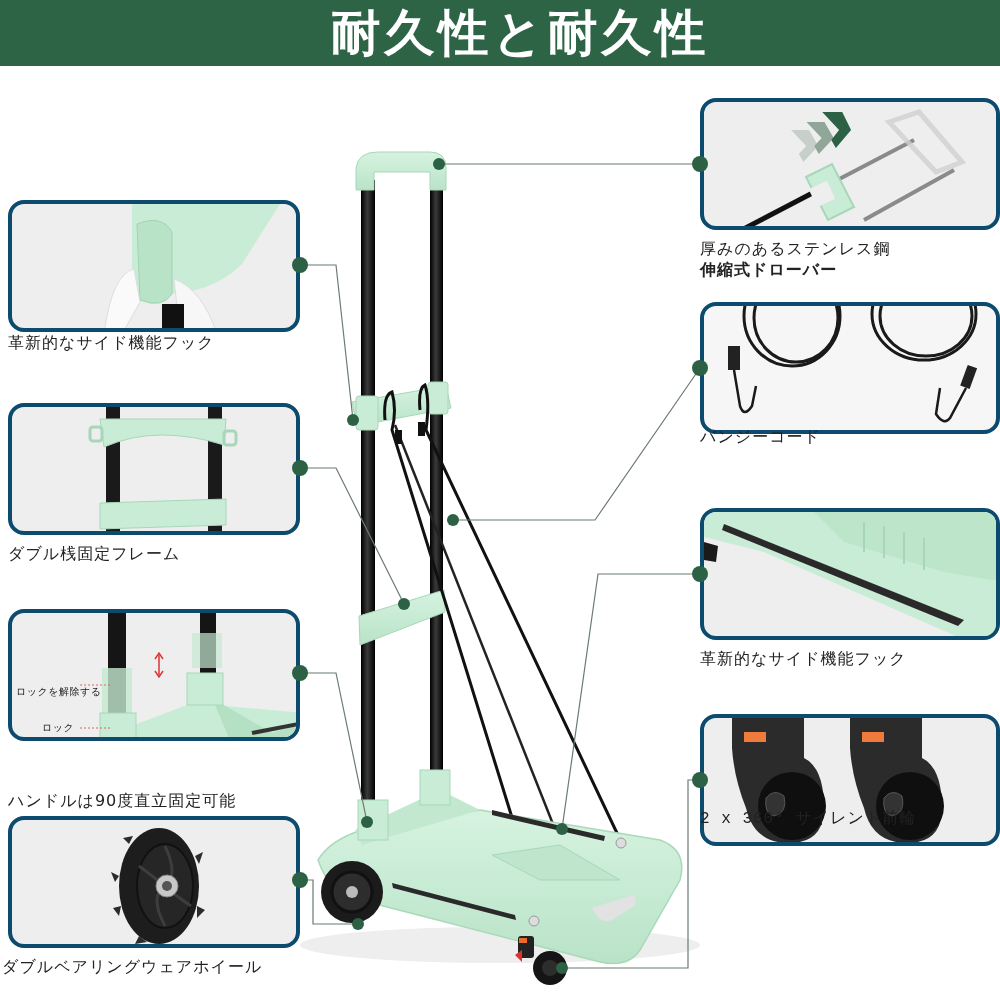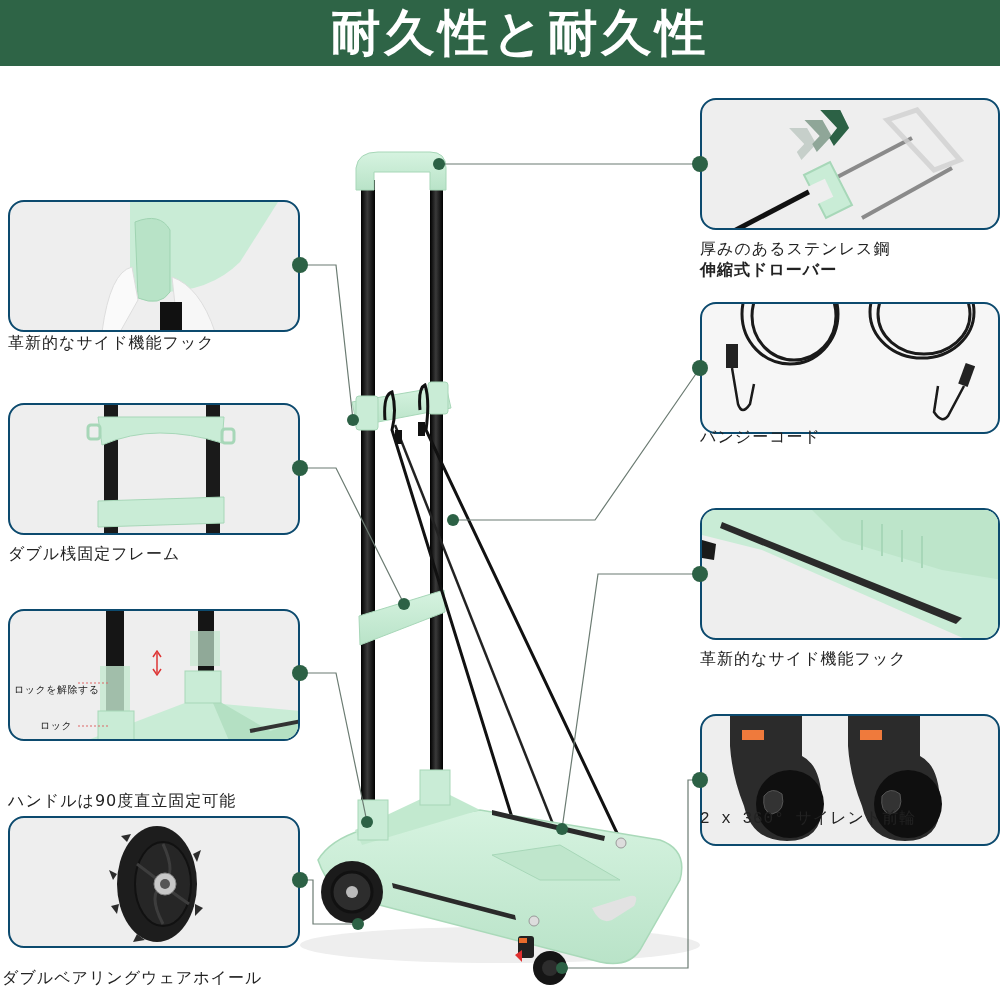--- a/index.html
+++ b/index.html
@@ -10,21 +10,21 @@
     position: absolute; left: 0; top: 0; width: 1000px; height: 66px;
     background: #2e6446; display: flex; align-items: center; justify-content: center; padding-left: 40px;
   }
   .banner-title {
     color: #ffffff; font-size: 50px; font-weight: bold; letter-spacing: 4px;
     font-family: "DejaVu Sans", sans-serif; line-height: 1;
   }
 
   .panel {
     position: absolute; width: 292px; background: #eeeeee;
-    border: 2px solid #0c4a6e; border-radius: 16px; overflow: hidden;
+    border: 4px solid #0c4a6e; border-radius: 16px; overflow: hidden;
   }
   .panel.right { width: 300px; }
   .caption {
     position: absolute; font-size: 16px; color: #222; white-space: nowrap;
     letter-spacing: 1px; text-align: left; line-height: 21px;
   }
   .dot {
     position: absolute; width: 16px; height: 16px; border-radius: 50%;
     background: #2c6145; transform: translate(-8px, -8px); z-index: 5;
   }
@@ -187,21 +187,21 @@
           <path d="M6 40 Q-10 10 6 0"></path>
         <path d="M-20 -20 Q0 -5 6 0"></path>
           <path d="M32 20 Q10 5 6 0"></path>
       </g>
       <circle cx="8" cy="0" r="11" fill="#c8c8c8" stroke="#888"></circle>
       <circle cx="8" cy="0" r="5" fill="#555"></circle>
     </g>
   </svg>
 </div>
 <span class="dot" style="left:300px;top:880px;"></span>
-<div class="caption" style="left:2px;top:956px;width:300px;margin-top:11px;">ダブルベアリングウェアホイール</div>
+<div class="caption" style="left:2px;top:956px;width:300px;">ダブルベアリングウェアホイール</div>
 
 <div class="panel right" style="left:700px;top:98px;height:132px;">
   <svg class="inner" width="300" height="132">
     <g>
       <path d="M92 28 L110 28 L122 44 L110 60 L104 52 L110 44 Z" fill="#c6cfca" transform="skewX(-10)"></path>
       <path d="M106 20 L124 20 L136 36 L124 52 L118 44 L124 36 Z" fill="#8fa698" transform="skewX(-10)"></path>
       <path d="M120 10 L140 10 L152 28 L140 46 L134 38 L140 28 Z" fill="#2c6145" transform="skewX(-10)"></path>
     </g>
     <line x1="30" y1="132" x2="120" y2="85" stroke="#111" stroke-width="5"></line>
     <line x1="120" y1="85" x2="210" y2="38" stroke="#8a8a8a" stroke-width="4"></line>

